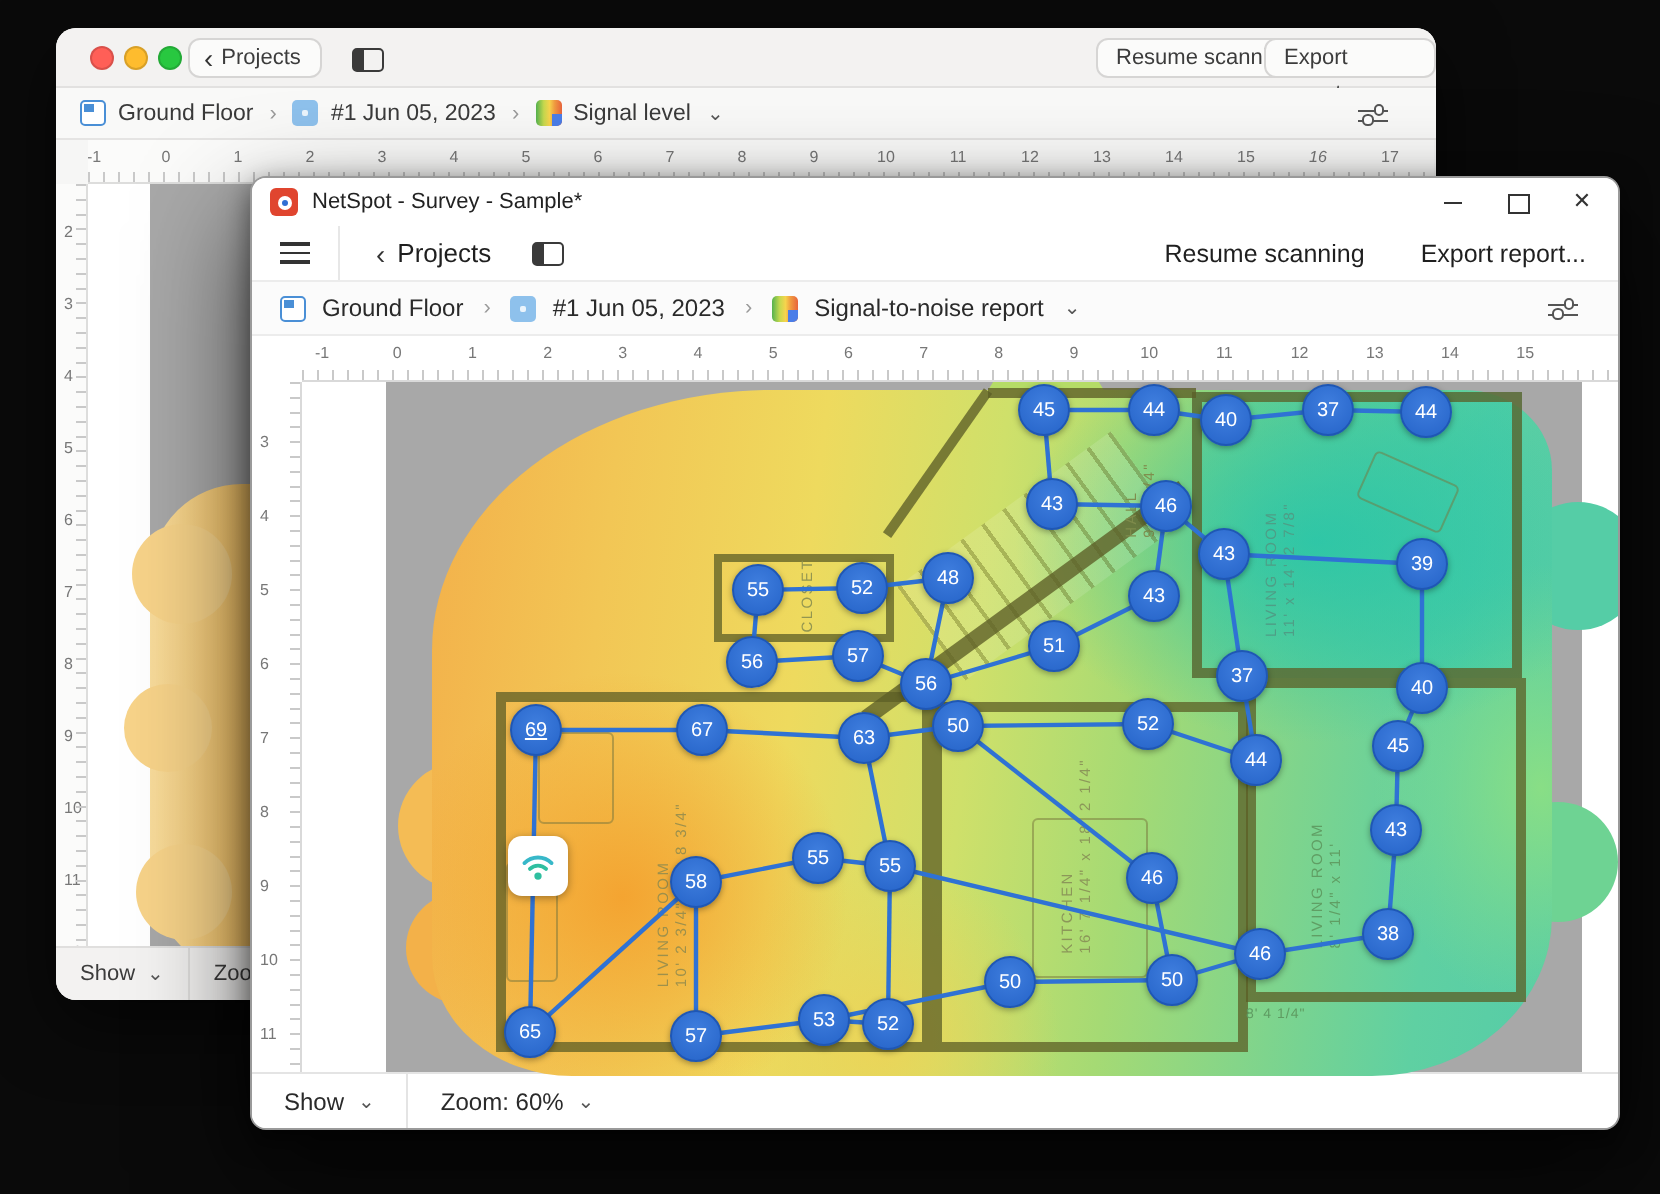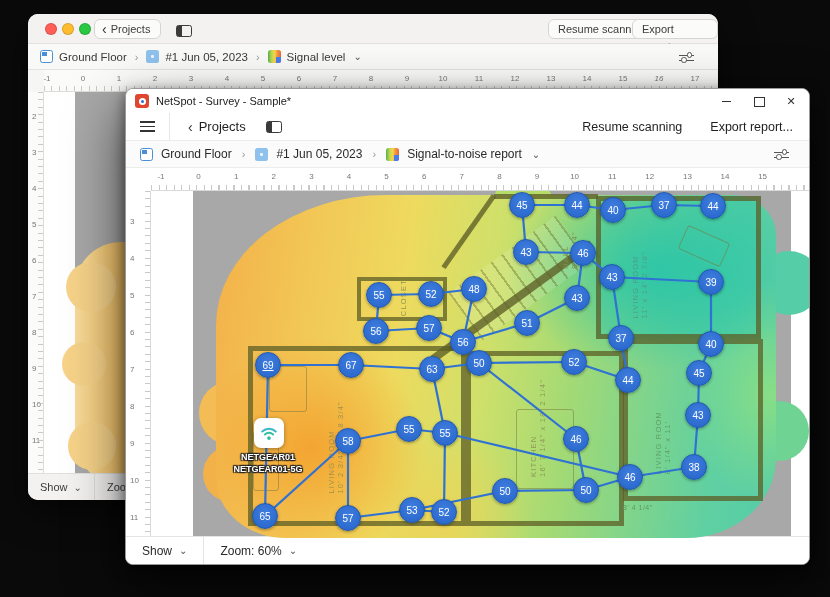--- a/index.html
+++ b/index.html
@@ -481,24 +481,20 @@
             <div class="marker" style="left: 412px; top: 286px;">50</div>
           </div>
 
         <div class="ap">
           <svg width="22" height="22" viewBox="0 0 24 24">
             <circle cx="12" cy="17.5" r="2" fill="#2fbfa0"></circle>
             <path d="M7.6 13.6a6.3 6.3 0 0 1 8.8 0" stroke="#2fbfa0" stroke-width="2.1" fill="none" stroke-linecap="round"></path>
             <path d="M4.6 10.4a10.5 10.5 0 0 1 14.8 0" stroke="#38b8c9" stroke-width="2.1" fill="none" stroke-linecap="round"></path>
           </svg>
         </div>
-        <div class="ap-labels">
-          <div>NETGEAR01</div>
-          <div>NETGEAR01-5G</div>
-        </div>
       </div>
     </div>
 
     <div class="fw-bottombar">
       <div class="grp">
         <span>Show</span>
         <span class="chev-d">⌄</span>
       </div>
       <div class="sep"></div>
       <div class="grp">

